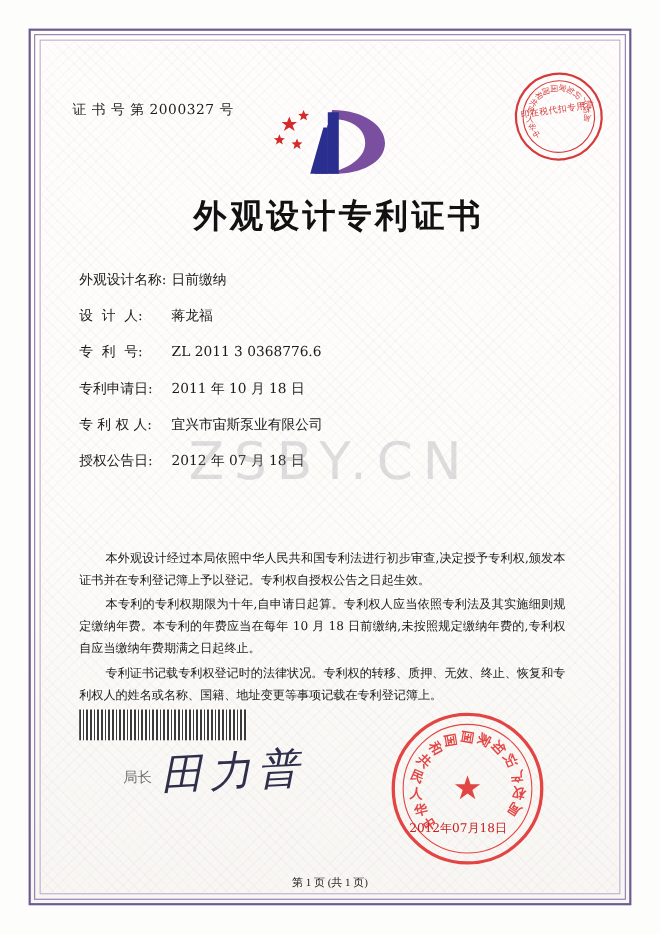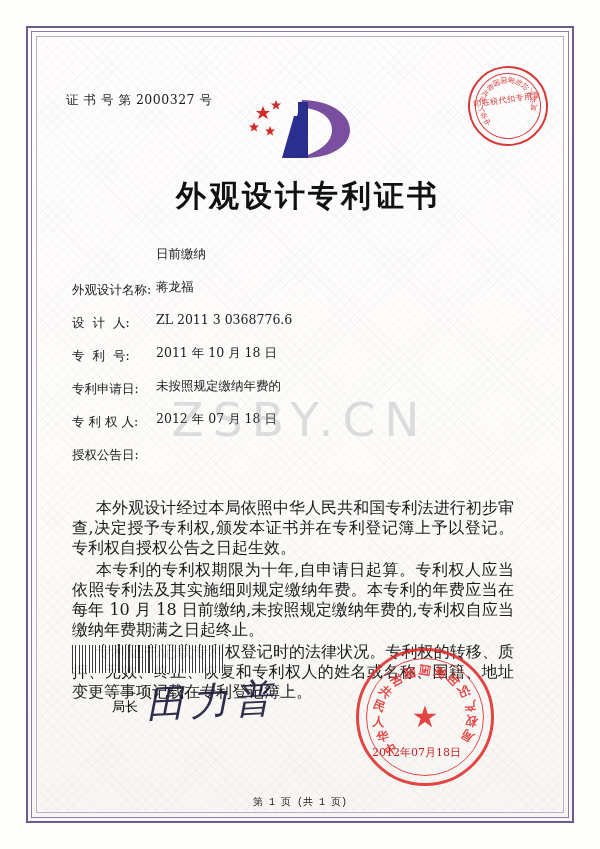--- a/index.html
+++ b/index.html
@@ -130,33 +130,32 @@
     position: relative;
     height: 33px;
     font-size: 12.5px;
     color: #1a1a1a;
     font-family: "DejaVu Serif", "Liberation Serif", serif;
   }
   .field-label {
     position: absolute;
     left: 0; top: 0;
     white-space: pre;
-    margin-top: 36px;
   }
   .field-value {
     position: absolute;
     left: 84px; top: 0;
     white-space: pre;
   }
 
   .body-text {
     position: absolute;
     left: 72px; top: 498px;
     width: 442px;
-    font-size: 16px;
+    font-size: 11px;
     line-height: 20px;
     color: #1a1a1a;
     text-align: justify;
     font-family: "DejaVu Serif", "Liberation Serif", serif;
   }
   .body-text p {
     margin: 0 0 2px 0;
     text-indent: 24px;
   }
 
@@ -170,21 +169,21 @@
         #1a1a1a 0px, #1a1a1a 1.4px, #fff 1.4px, #fff 3px,
         #1a1a1a 3px, #1a1a1a 4px, #fff 4px, #fff 6.5px,
         #1a1a1a 6.5px, #1a1a1a 8.4px, #fff 8.4px, #fff 10px);
     opacity: .85;
   }
 
   .director-line {
     position: absolute;
     left: 112px; top: 698px;
     font-size: 13px;
-    color: #000000;
+    color: #737373;
     font-family: "DejaVu Serif", "Liberation Serif", serif;
   }
   .signature {
     position: absolute;
     left: 146px; top: 676px;
     font-size: 38px;
     color: #1a1a3a;
     font-family: "DejaVu Serif", "Liberation Serif", serif;
     font-style: italic;
     letter-spacing: 6px;
@@ -233,21 +232,21 @@
     color: #c42020;
     font-family: "DejaVu Serif", "Liberation Serif", serif;
   }
 
   .page-footer {
     position: absolute;
     left: 0; right: 0; top: 795px;
     text-align: center;
     font-size: 10px;
     color: #222;
-    font-family: Liberation Mono, monospace;
+    font-family: Liberation Serif, serif;
   }
 
   
   .watermark {
     position: absolute;
     left: 0; right: 0; top: 392px;
     text-align: center;
     font-size: 47px;
     letter-spacing: 9px;
     font-weight: normal;
@@ -319,21 +318,21 @@
     <div class="field-row">
       <span class="field-label">专  利  号:</span>
       <span class="field-value">ZL 2011 3 0368776.6</span>
     </div>
     <div class="field-row">
       <span class="field-label">专利申请日:</span>
       <span class="field-value">2011 年 10 月 18 日</span>
     </div>
     <div class="field-row">
       <span class="field-label">专 利 权 人:</span>
-      <span class="field-value">未按照规定缴纳年费的</span>
+      <span class="field-value">宜兴市宙斯泵业有限公司</span>
     </div>
     <div class="field-row">
       <span class="field-label">授权公告日:</span>
       <span class="field-value">2012 年 07 月 18 日</span>
     </div>
   </div>
 
   <div class="body-text">
     <p>本外观设计经过本局依照中华人民共和国专利法进行初步审查,决定授予专利权,颁发本证书并在专利登记簿上予以登记。专利权自授权公告之日起生效。</p>
     <p>本专利的专利权期限为十年,自申请日起算。专利权人应当依照专利法及其实施细则规定缴纳年费。本专利的年费应当在每年 10 月 18 日前缴纳,未按照规定缴纳年费的,专利权自应当缴纳年费期满之日起终止。</p>

